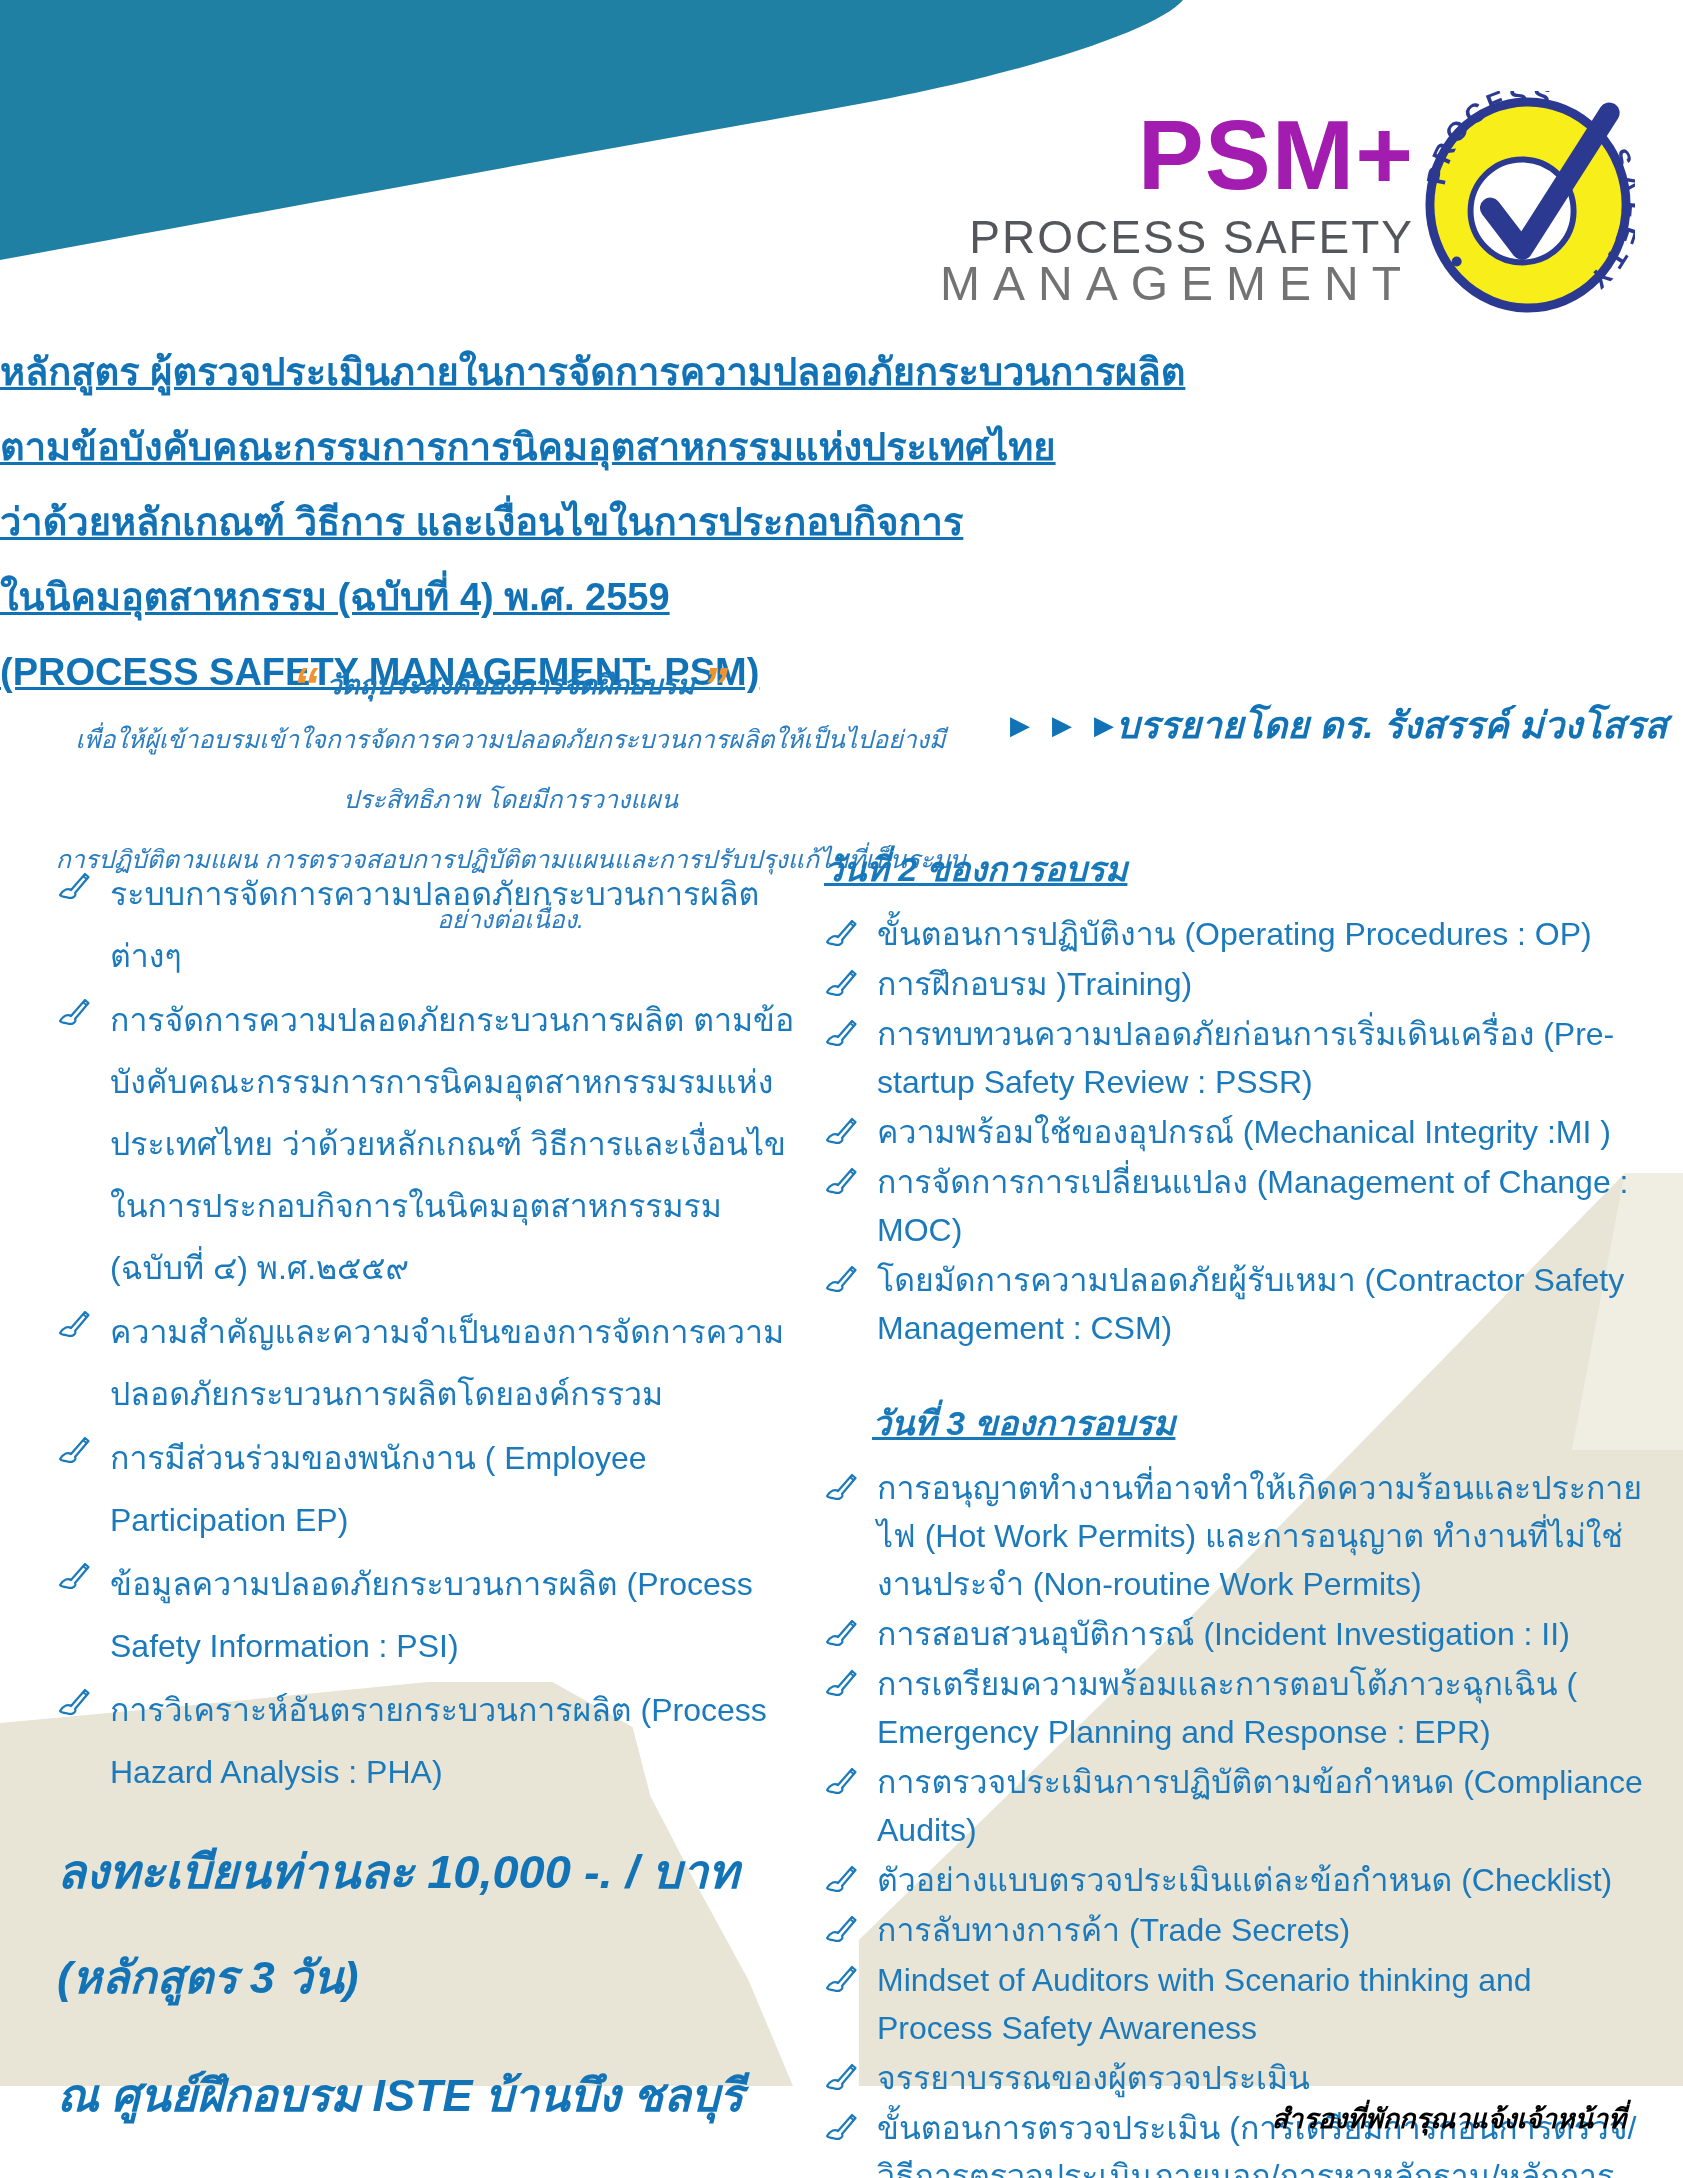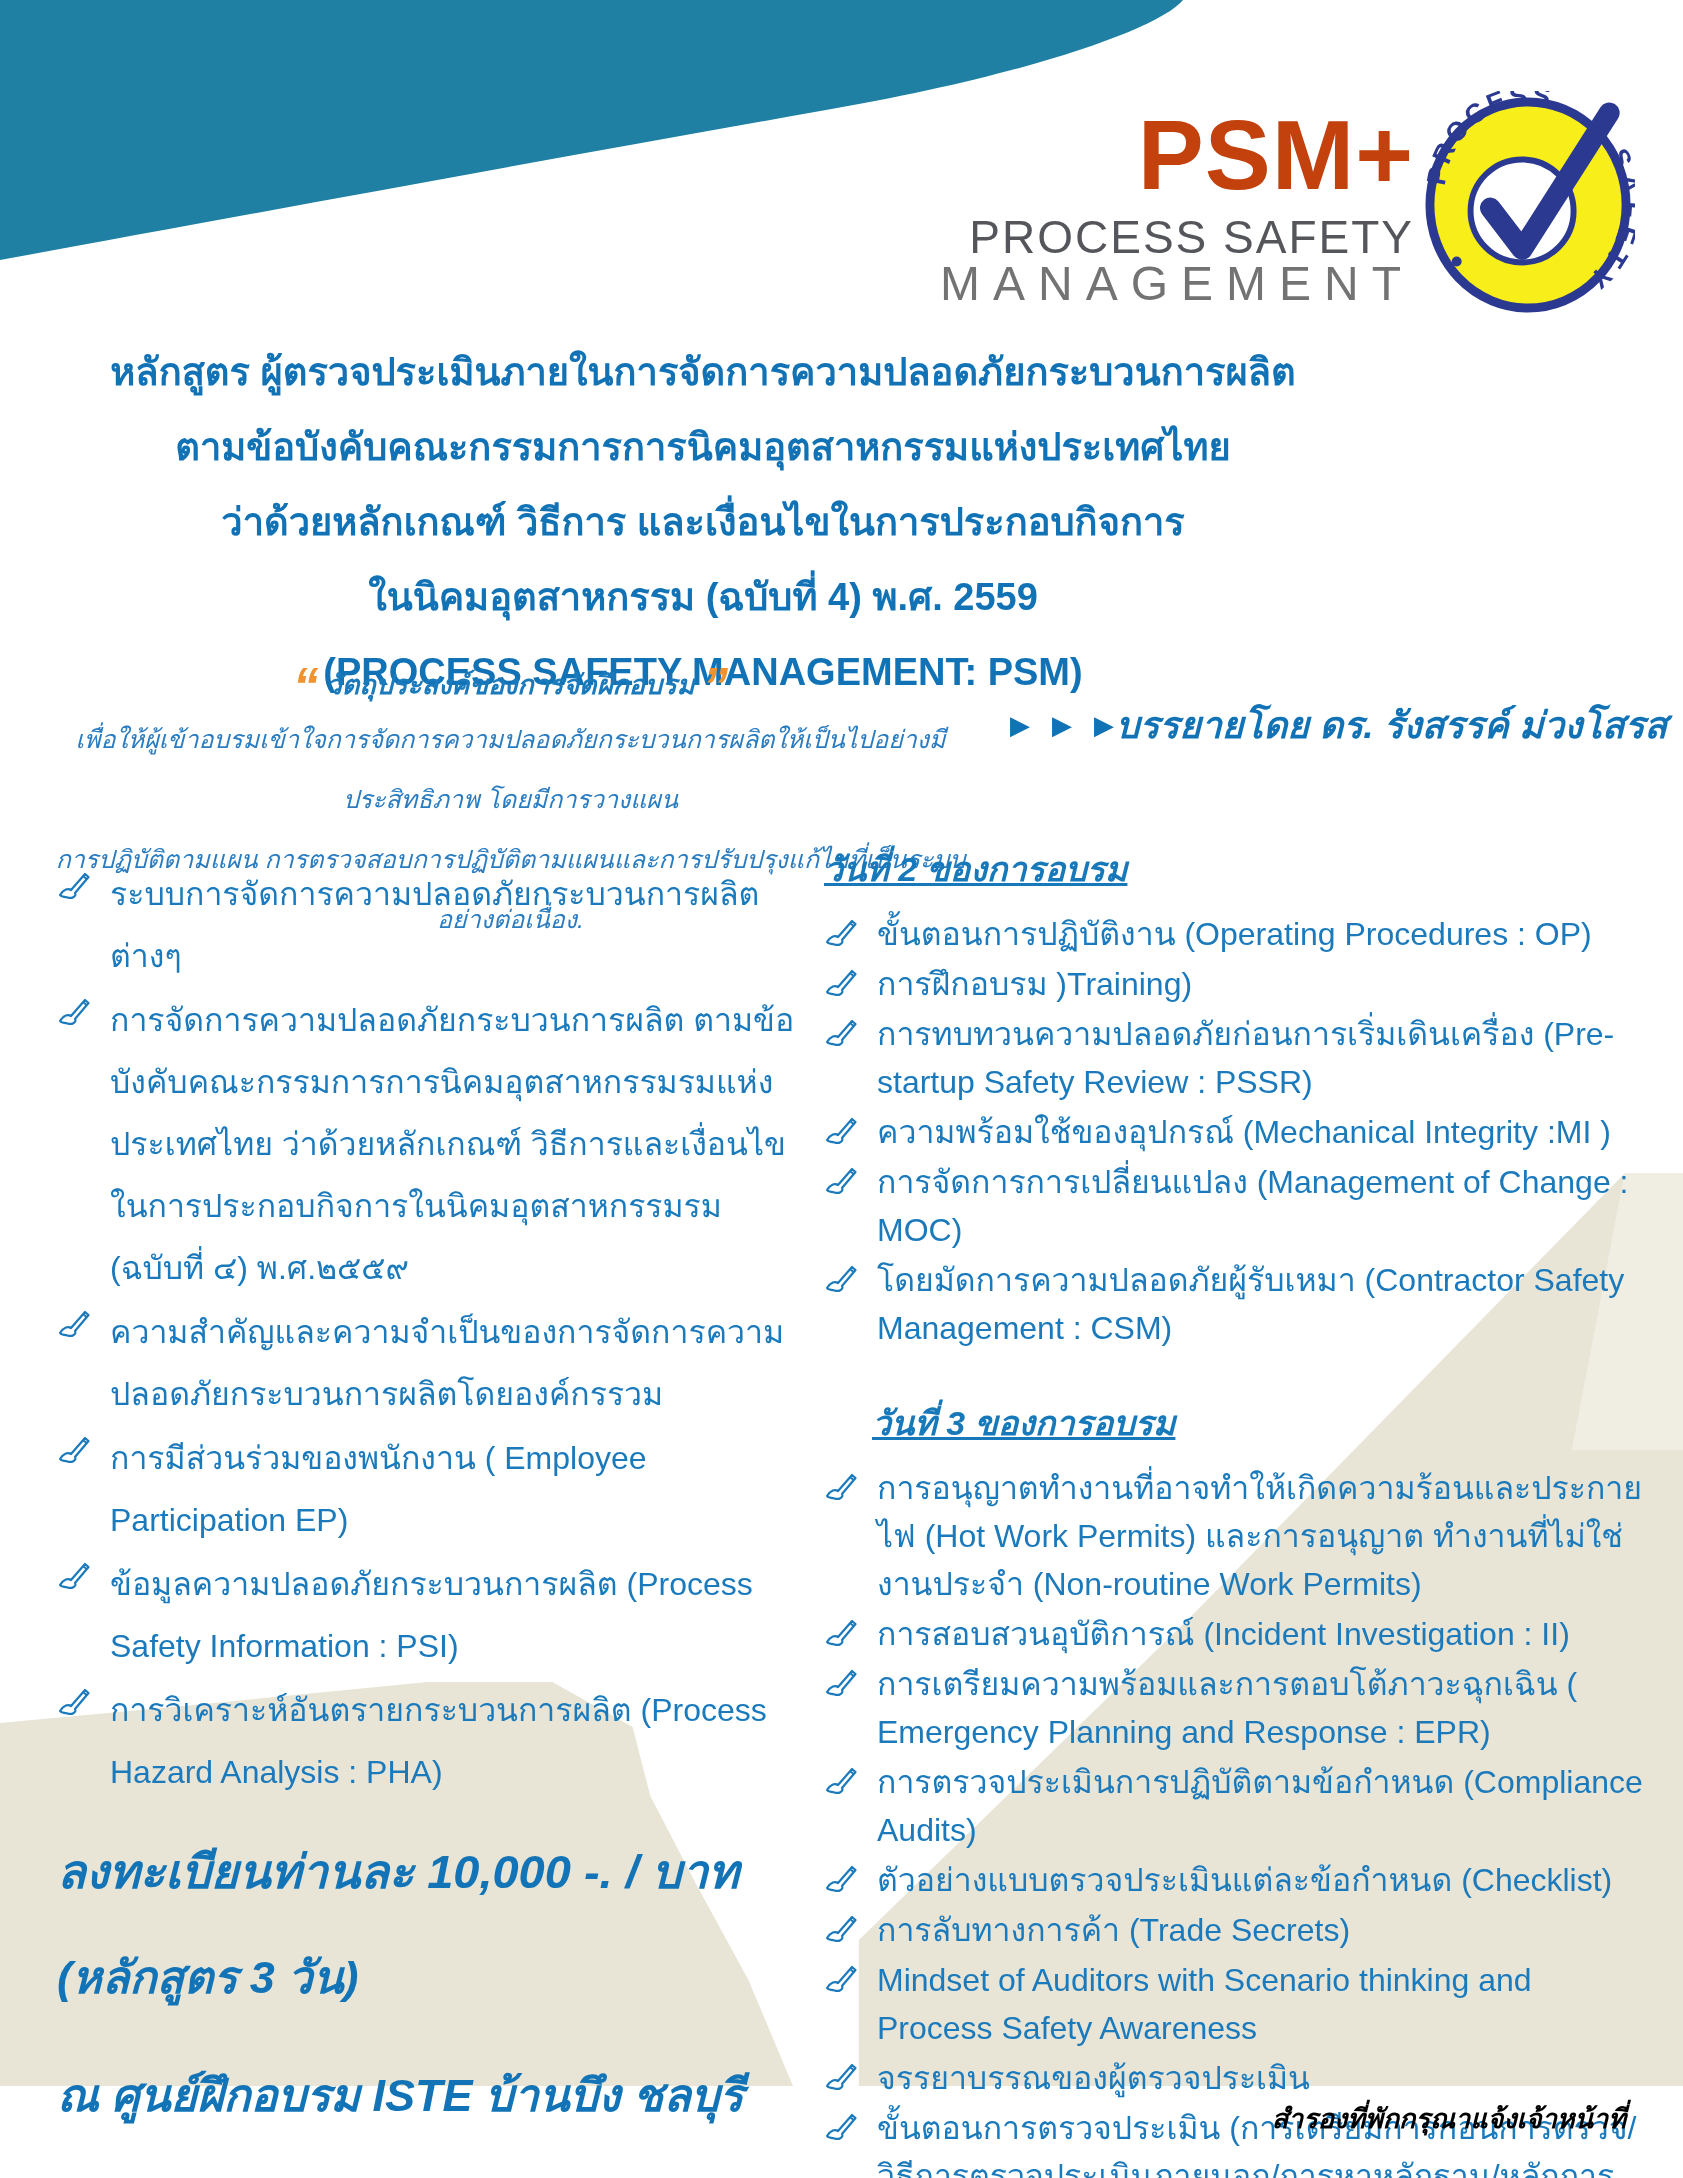--- a/index.html
+++ b/index.html
@@ -4,27 +4,27 @@
 <style>
   html,body{margin:0;padding:0;background:#9a9a9a;}
   #page{
     position:relative;width:1683px;height:2178px;background:#ffffff;overflow:hidden;
     font-family:"Liberation Sans","DejaVu Sans",sans-serif;margin:0 auto;
   }
   
   #swoosh{position:absolute;left:0;top:0;width:1683px;height:267px;z-index:1;}
   
   #logo-block{position:absolute;left:842px;top:105px;width:572px;text-align:right;z-index:2;line-height:1;}
-  .logo-psm{font-size:99px;font-weight:800;color:#c2410c;letter-spacing:1px;}
+  .logo-psm{font-size:99px;font-weight:800;color:#a21caf;letter-spacing:1px;}
   .logo-line1{font-size:46px;color:#54565b;letter-spacing:2px;margin-top:10px;font-weight:400;}
   .logo-line2{font-size:48px;color:#737373;letter-spacing:13px;margin-top:0;font-weight:400;}
   #badge{position:absolute;left:1423px;top:91px;width:212px;height:224px;z-index:2;}
   
-  #title-block{position:absolute;left:0;top:335px;width:1406px;text-align:center;z-index:2;
-    color:#1172b5;font-weight:bold;font-size:38px;line-height:75px;}
+  #title-block{position:absolute;left:0;top:335px;width:1406px;text-align:left;z-index:2;
+    color:#1172b5;font-weight:bold;font-size:38px;line-height:75px;text-decoration:underline;}
   
   #quote-block{position:absolute;left:40px;top:661px;width:941px;text-align:center;z-index:2;color:#1b7abc;}
   .quote-head{font-size:27px;font-style:italic;font-weight:bold;line-height:48px;}
   .q-mark{color:#f0922e;font-size:51px;font-weight:bold;vertical-align:-10px;line-height:0;padding:0 8px;}
   .quote-body{font-size:25px;font-style:italic;line-height:60px;color:#2a7cc0;}
   
   #speaker{position:absolute;left:1010px;top:695px;width:644px;z-index:2;color:#1172b5;
     font-size:37px;font-weight:bold;font-style:italic;white-space:nowrap;}
   .tri{font-style:normal;font-size:26px;margin-right:22px;vertical-align:4px;}
   .tri.last{margin-right:2px;}

